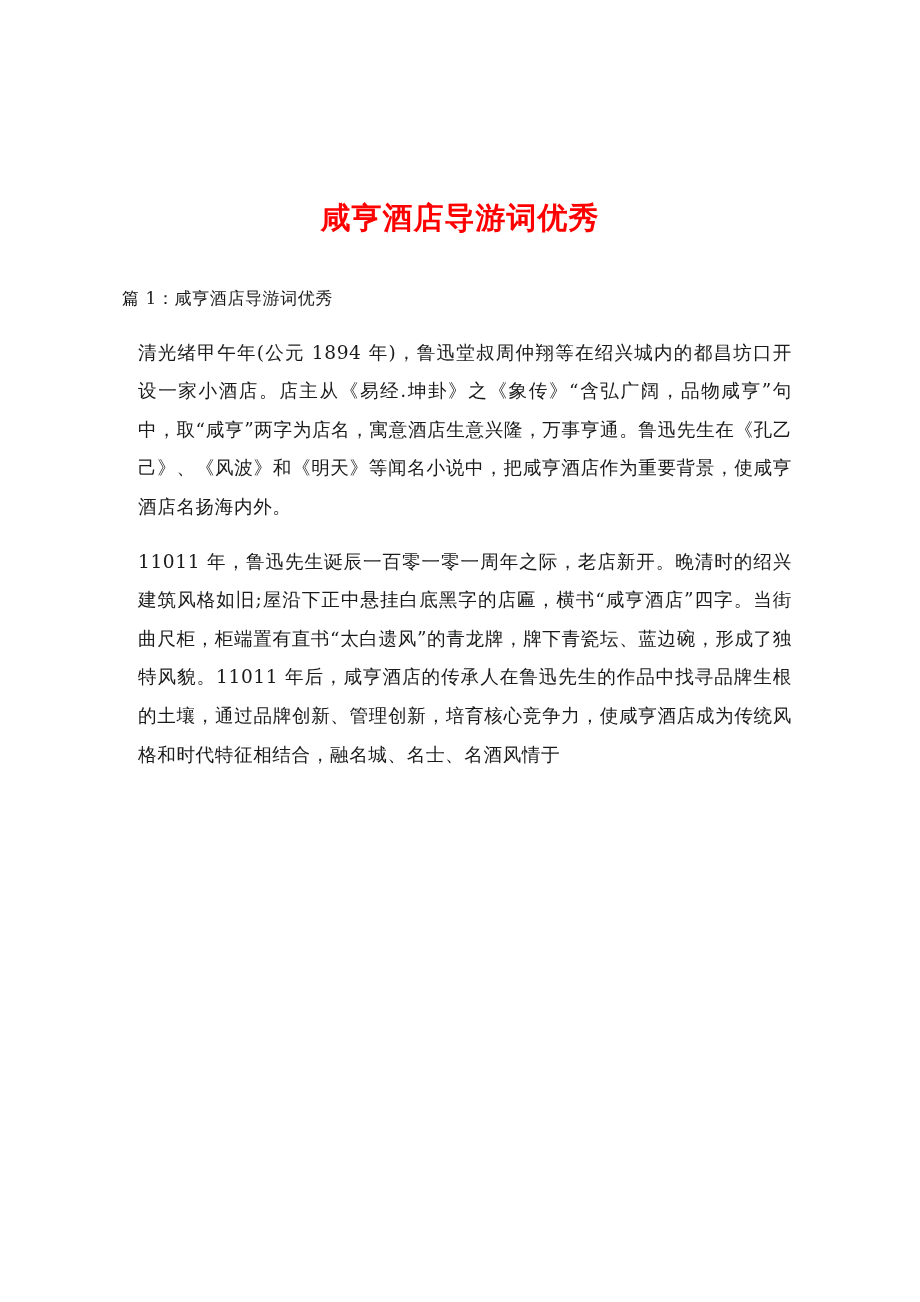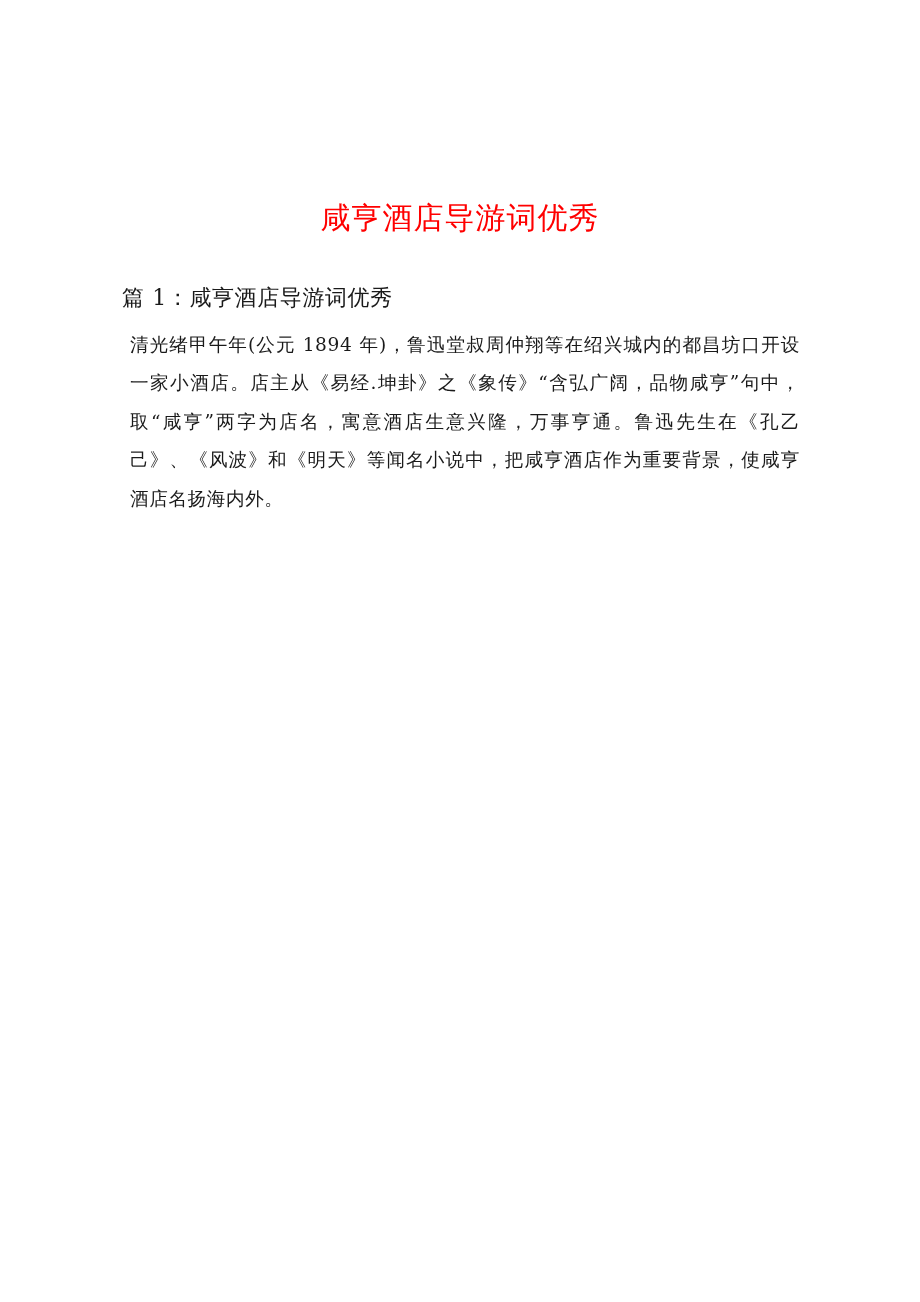--- a/index.html
+++ b/index.html
@@ -23,52 +23,53 @@
       height: 1302px;
       background: #ffffff;
     }
     .doc-title {
       position: absolute;
       left: 0;
       width: 920px;
       top: 196px;
       text-align: center;
       font-family: "DejaVu Sans", "Liberation Sans", sans-serif;
-      font-weight: normal;
+      font-weight: bold;
       font-size: 30px;
       line-height: 44px;
       letter-spacing: 1px;
       color: #ff0000;
       margin: 0;
     }
     .body-text {
       position: absolute;
       left: 122px;
       top: 279px;
       width: 686px;
       font-size: 18.6px;
       line-height: 38.6px;
       letter-spacing: 0.6px;
       text-align: justify;
       text-justify: inter-character;
     }
     .body-text p {
-      margin: 8px;
+      margin: 16px;
       padding: 0;
     }
     .section-heading {
       margin: 0;
       font-weight: normal;
-      font-size: 22px;
+      font-size: 17px;
       line-height: 38.6px;
     }
   </style>
 </head>
 <body>
 
 <div class="page">
   <h1 class="doc-title">咸亨酒店导游词优秀</h1>
 
   <div class="body-text">
     <h2 class="section-heading">篇 1：咸亨酒店导游词优秀</h2>
     <p>清光绪甲午年(公元 1894 年)，鲁迅堂叔周仲翔等在绍兴城内的都昌坊口开设一家小酒店。店主从《易经.坤卦》之《象传》“含弘广阔，品物咸亨”句中，取“咸亨”两字为店名，寓意酒店生意兴隆，万事亨通。鲁迅先生在《孔乙己》、《风波》和《明天》等闻名小说中，把咸亨酒店作为重要背景，使咸亨酒店名扬海内外。</p>
+    <p>11011 年，鲁迅先生诞辰一百零一零一周年之际，老店新开。晚清时的绍兴建筑风格如旧;屋沿下正中悬挂白底黑字的店匾，横书“咸亨酒店”四字。当街曲尺柜，柜端置有直书“太白遗风”的青龙牌，牌下青瓷坛、蓝边碗，形成了独特风貌。11011 年后，咸亨酒店的传承人在鲁迅先生的作品中找寻品牌生根的土壤，通过品牌创新、管理创新，培育核心竞争力，使咸亨酒店成为传统风格和时代特征相结合，融名城、名士、名酒风情于</p>
   </div>
 </div>
 
 </body></html>

